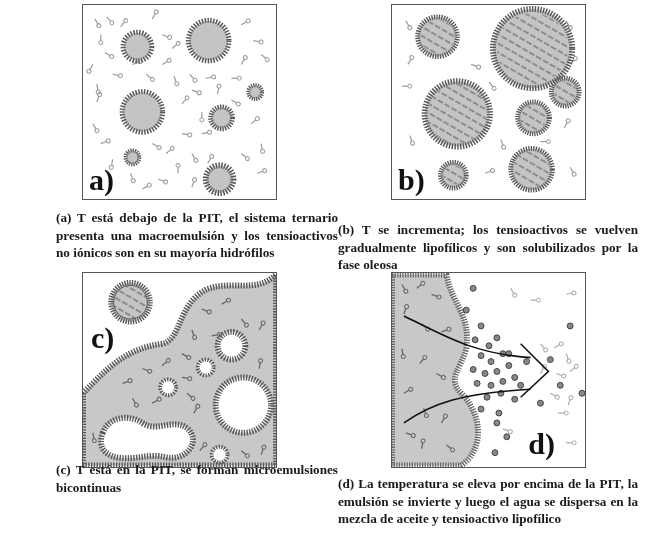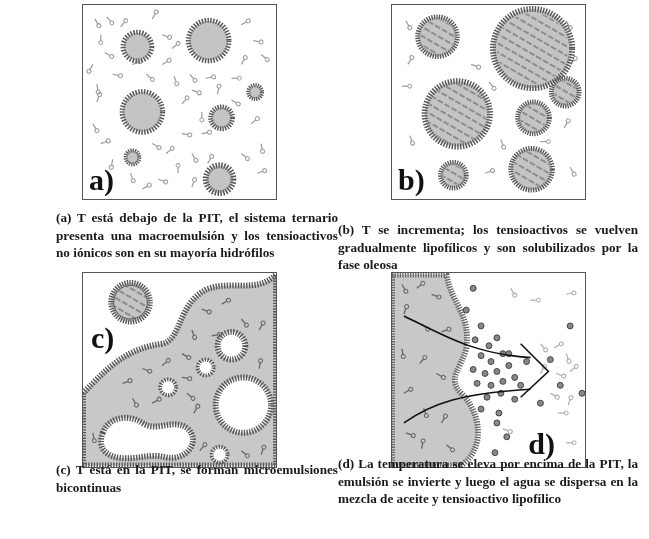--- a/index.html
+++ b/index.html
@@ -273,13 +273,13 @@
     <g fill="none" stroke="#111" stroke-width="1.6">
       <path d="M12,42 C50,60 80,80 140,84"></path>
       <path d="M12,150 C40,130 70,120 140,116"></path>
       <path d="M130,70 L158,98 L130,124"></path>
     </g>
   </svg>
   <div class="panel-label d">d)</div>
 </div>
 
 <div class="caption left" style="top:461px;">(c) T está en la PIT, se forman microemulsiones bicontinuas</div>
-<div class="caption right" style="top:455px;">(d) La temperatura se eleva por encima de la PIT, la emulsión se invierte y luego el agua se dispersa en la mezcla de aceite y tensioactivo lipofílico</div>
+<div class="caption right" style="top:475px;">(d) La temperatura se eleva por encima de la PIT, la emulsión se invierte y luego el agua se dispersa en la mezcla de aceite y tensioactivo lipofílico</div>
 
 </body></html>

